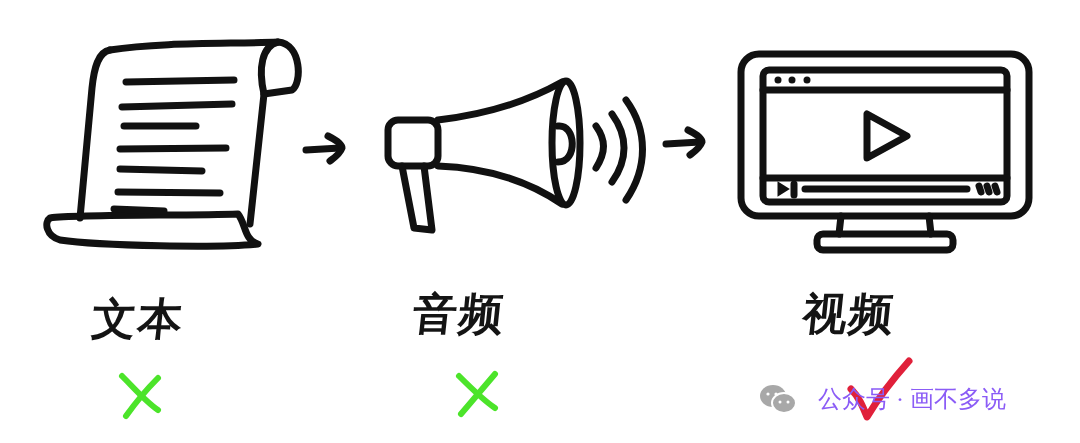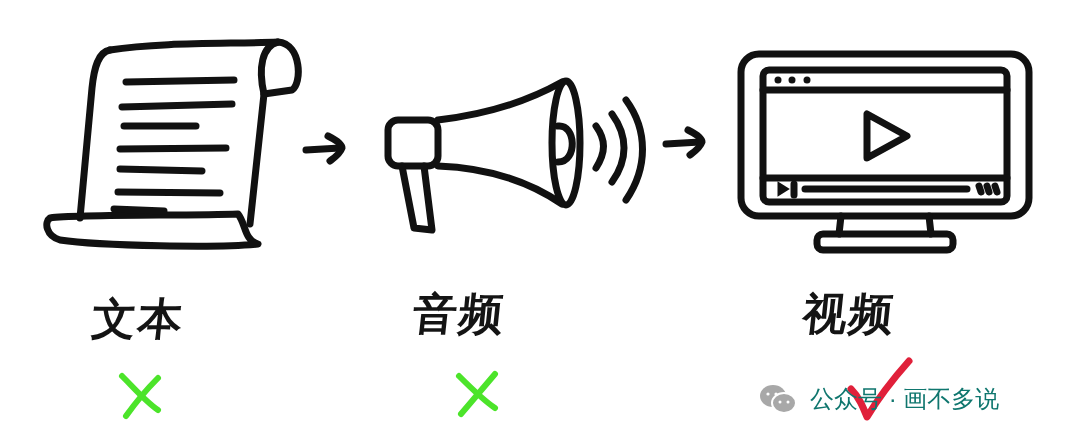--- a/index.html
+++ b/index.html
@@ -3,22 +3,22 @@
 <meta charset="utf-8">
 <style>
   html, body { margin: 0; padding: 0; background: #ffffff; }
   body { width: 1080px; height: 443px; position: relative; overflow: hidden;
          font-family: "DejaVu Sans", sans-serif; }
   .abs { position: absolute; }
   svg { display: block; overflow: visible; }
   .ink { stroke: #111; fill: none; stroke-width: 7; stroke-linecap: round; stroke-linejoin: round; }
   .label { font-family: "DejaVu Sans", sans-serif; font-weight: bold; font-size: 44px;
            color: #141414; letter-spacing: 2px; transform: skewX(-6deg); }
-  .watermark { font-family: Liberation Sans, sans-serif; font-size: 24px; color: #0f766e;
-               display: flex; align-items: center; gap: 12px; }
+  .watermark { font-family: Liberation Serif, serif; font-size: 24px; color: #8b5cf6;
+               display: flex; align-items: center; gap: 20px; }
 </style>
 </head>
 <body>
 
 <div class="abs" style="left:40px;top:28px;width:270px;height:230px;">
   <svg width="270" height="230" viewBox="0 0 270 230">
 
     <path class="ink" d="M70 22 C120 14 190 16 238 14 C262 16 262 56 252 62 L224 66"></path>
     <path class="ink" d="M238 14 C222 18 218 40 224 66"></path>
 

